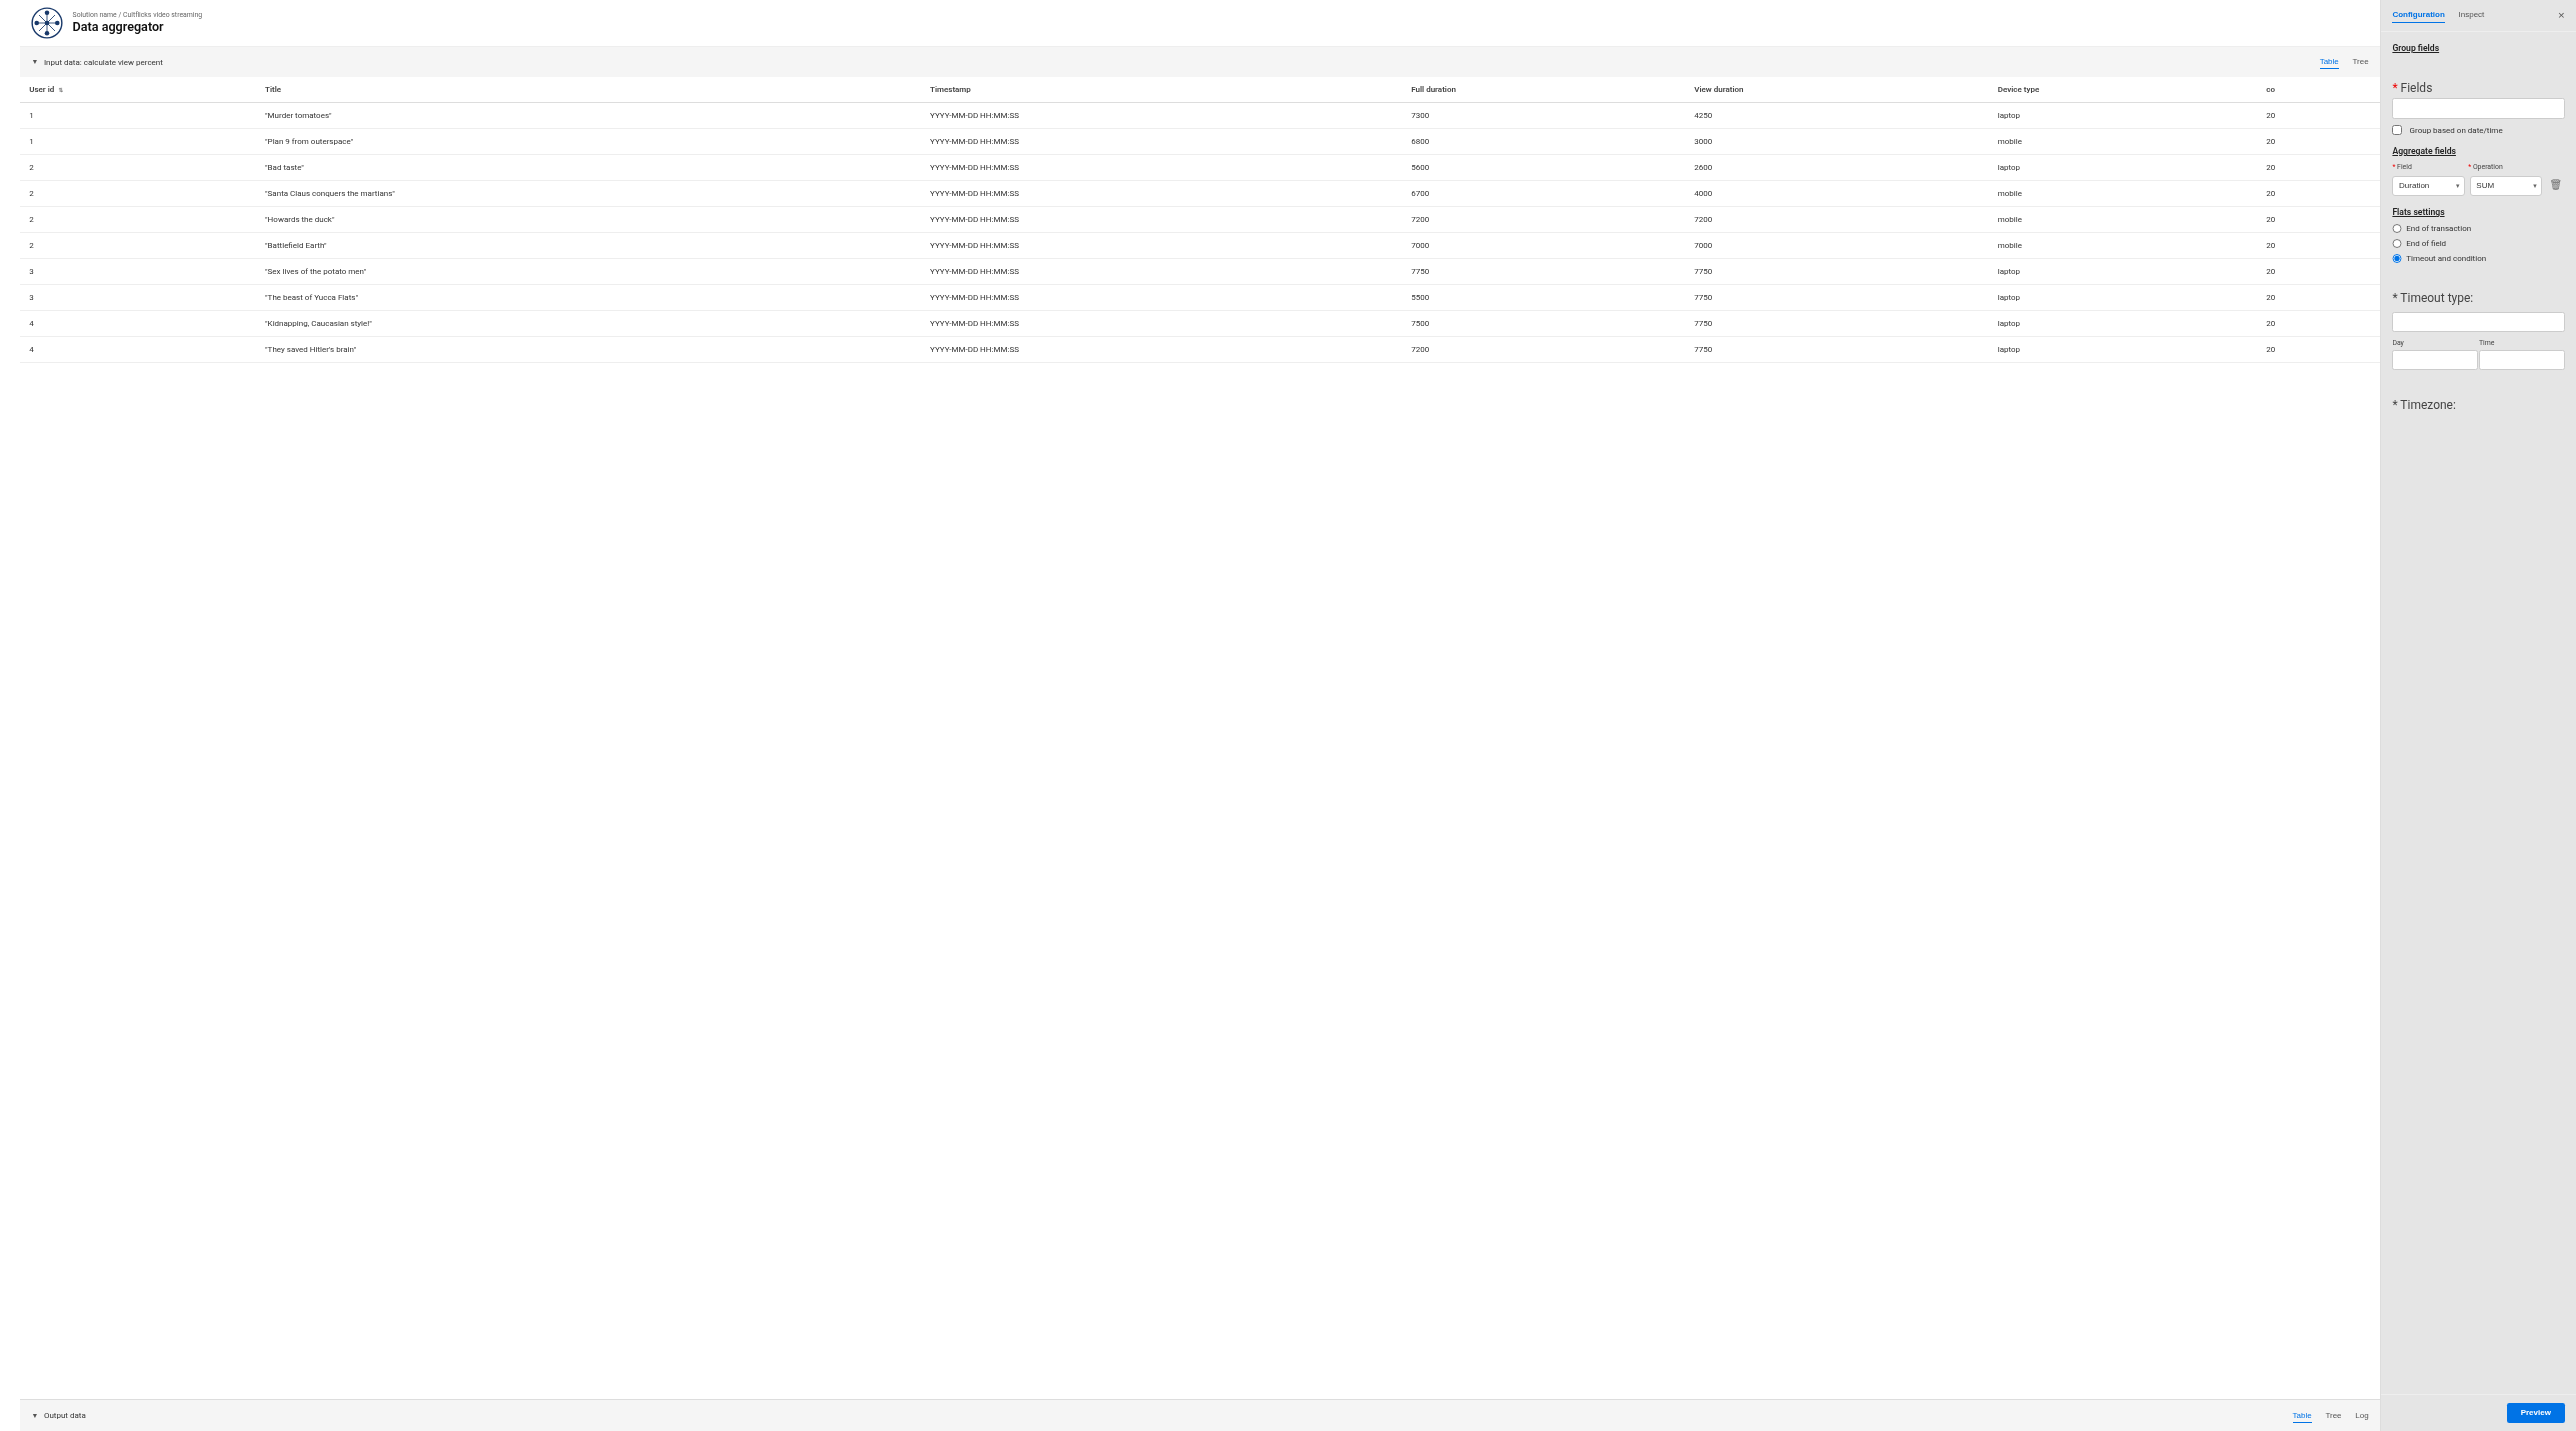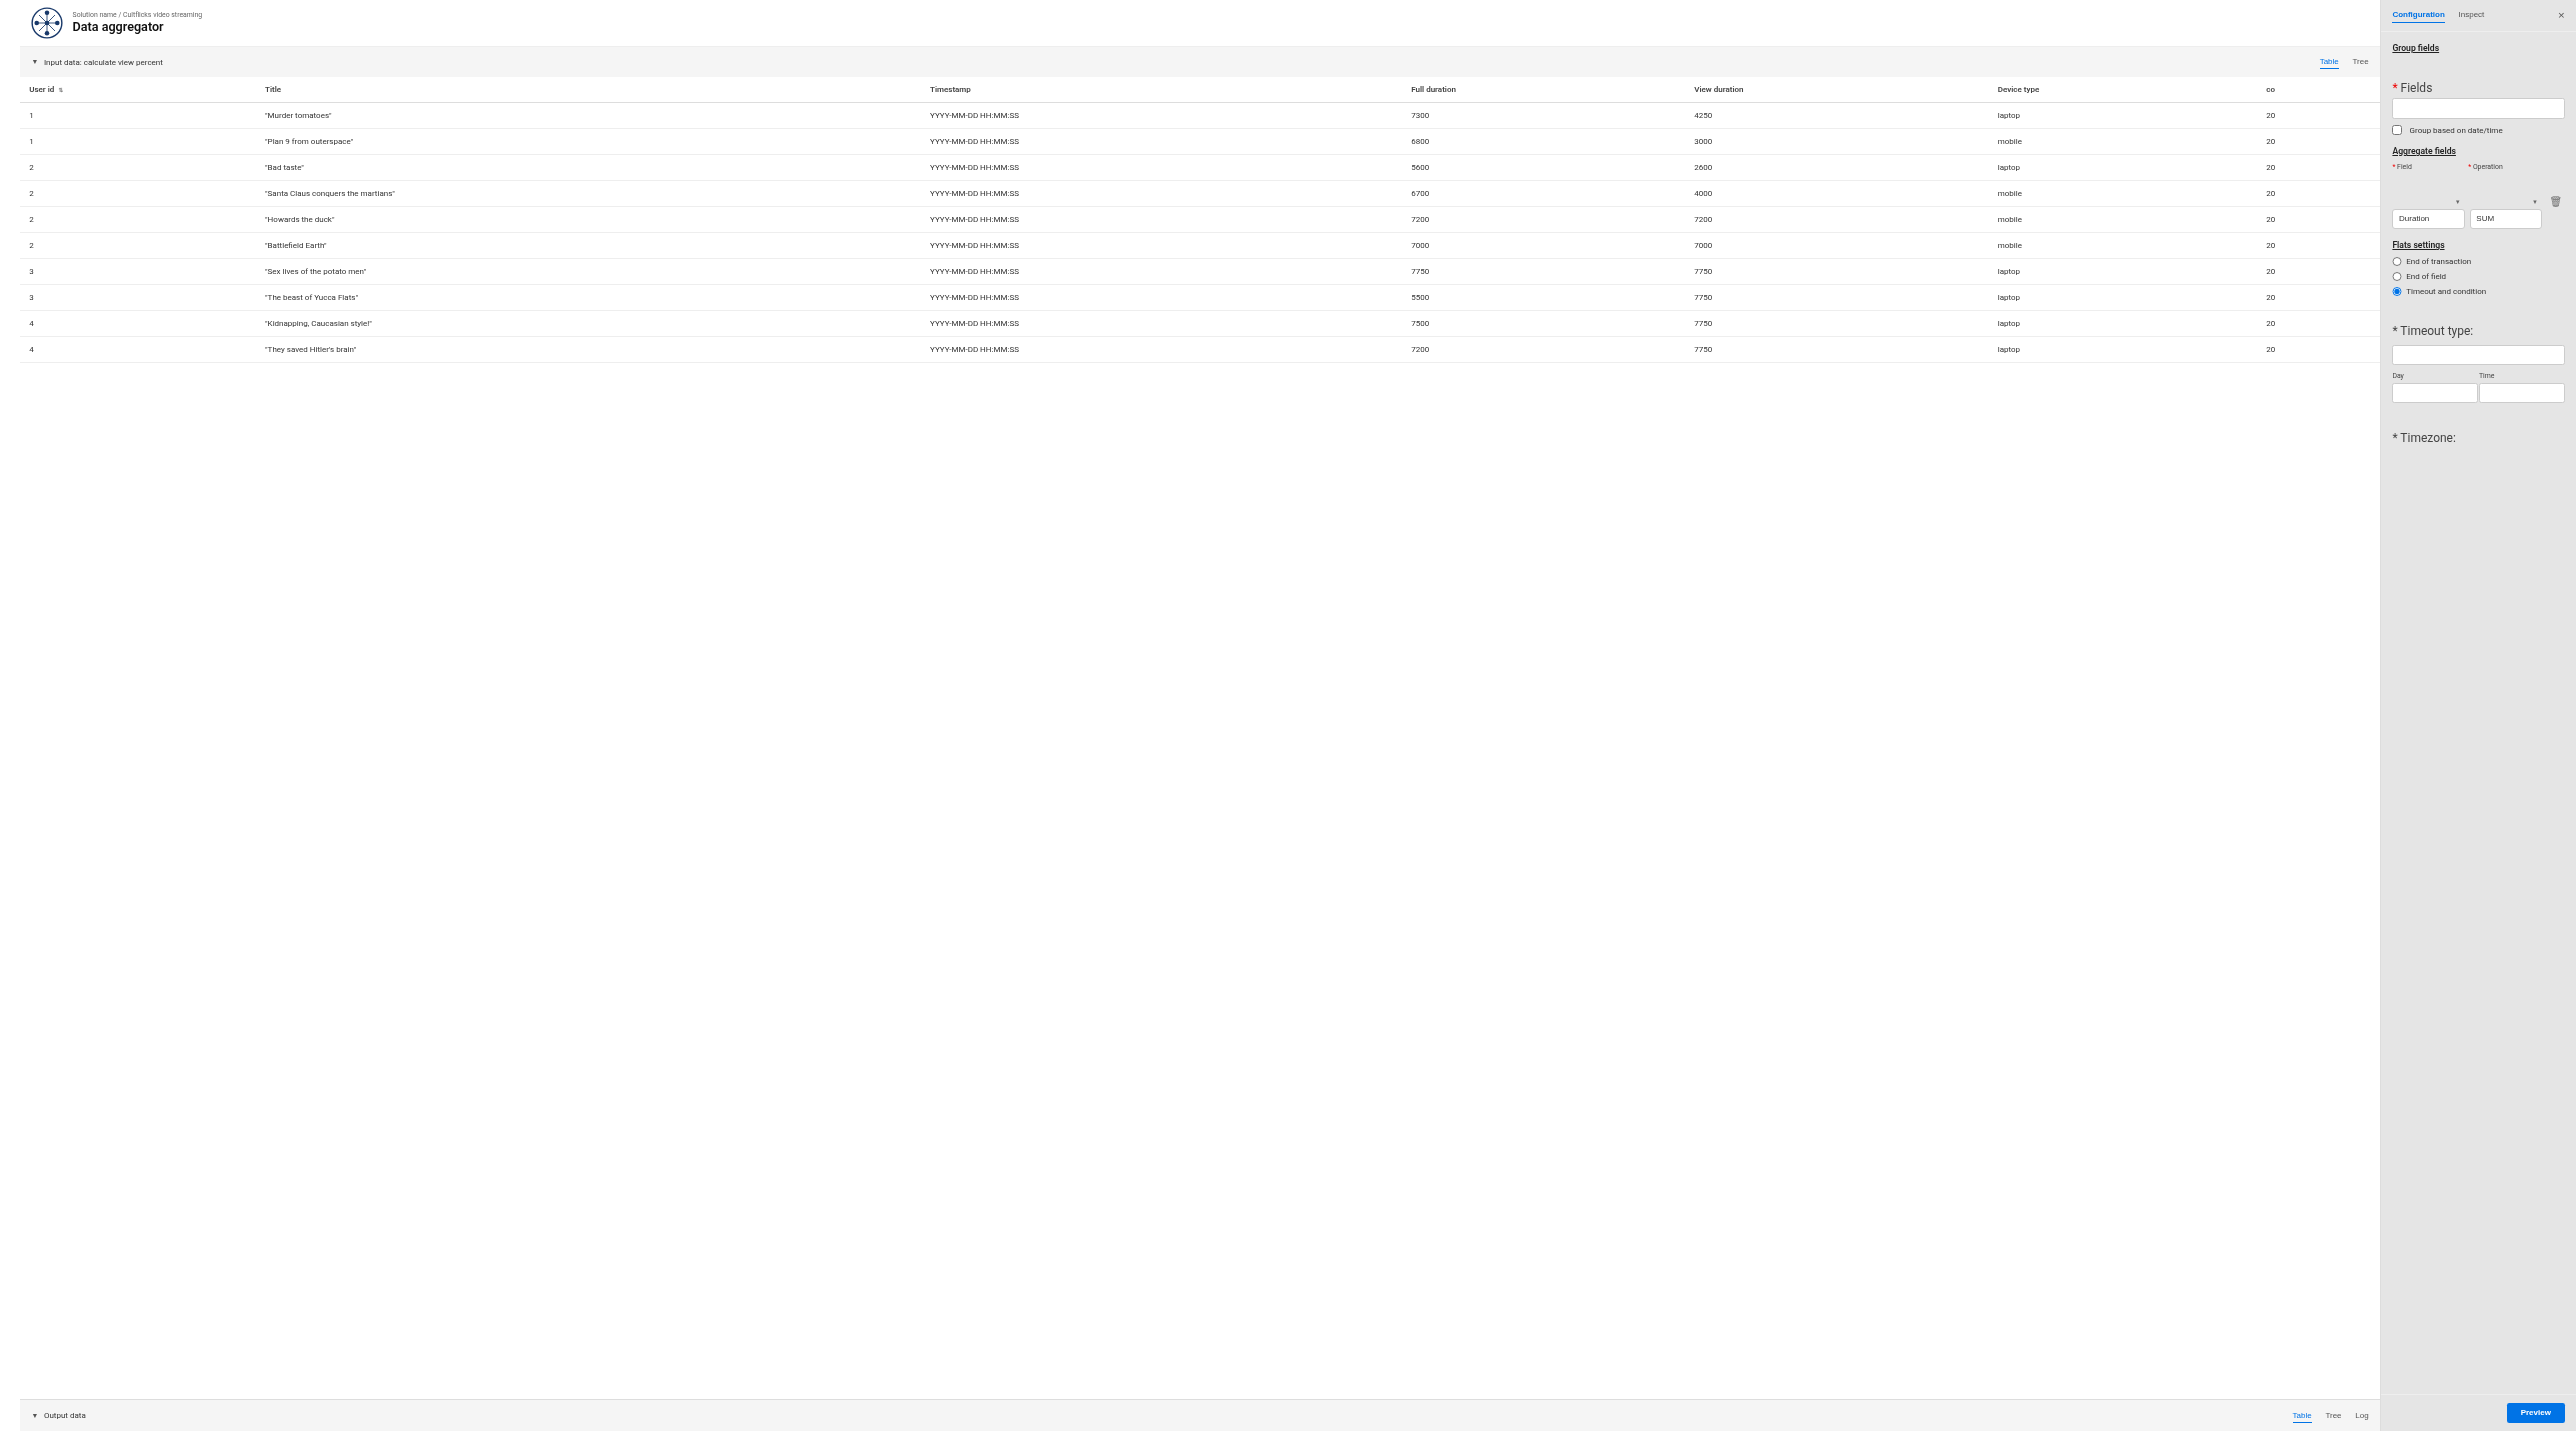--- a/index.html
+++ b/index.html
@@ -279,21 +279,20 @@
       width: 100%;
       padding: 4.6px 17px 4.6px 5.7px;
       border: 0.6px solid #ccc;
       border-radius: 3px;
       font-size: 8px;
       color: #333;
       background: #fff;
       appearance: none;
       cursor: pointer;
       outline: none;
-      margin-top: 33px;
     }
 
     .select-wrap::after {
       content: '▾';
       position: absolute;
       right: 5.7px;
       top: 50%;
       transform: translateY(-50%);
       pointer-events: none;
       color: #666;

